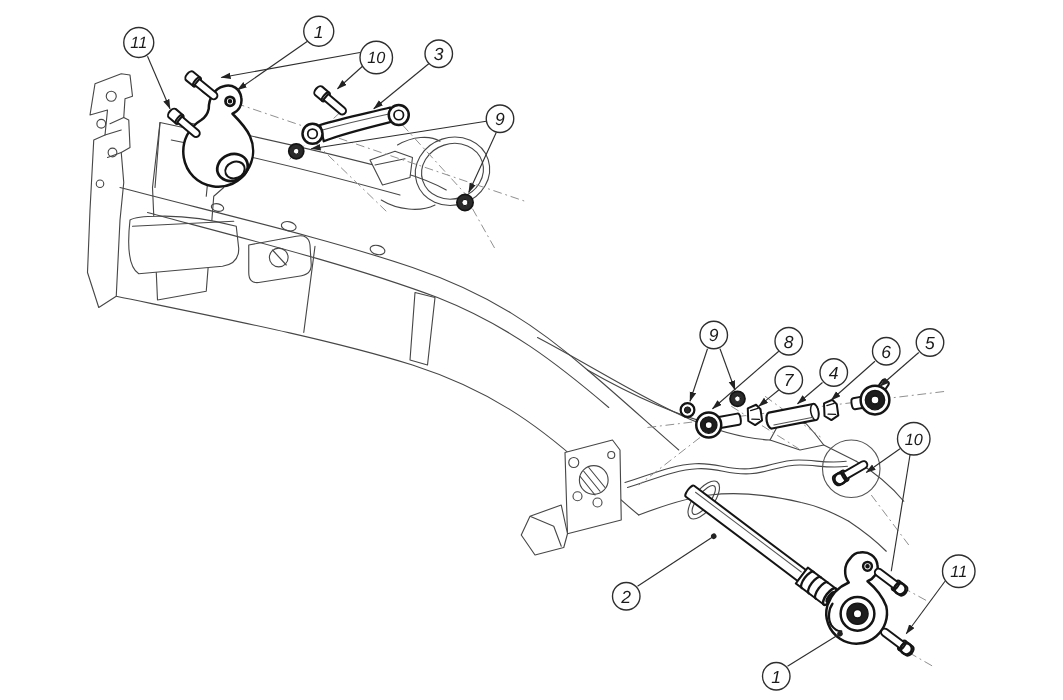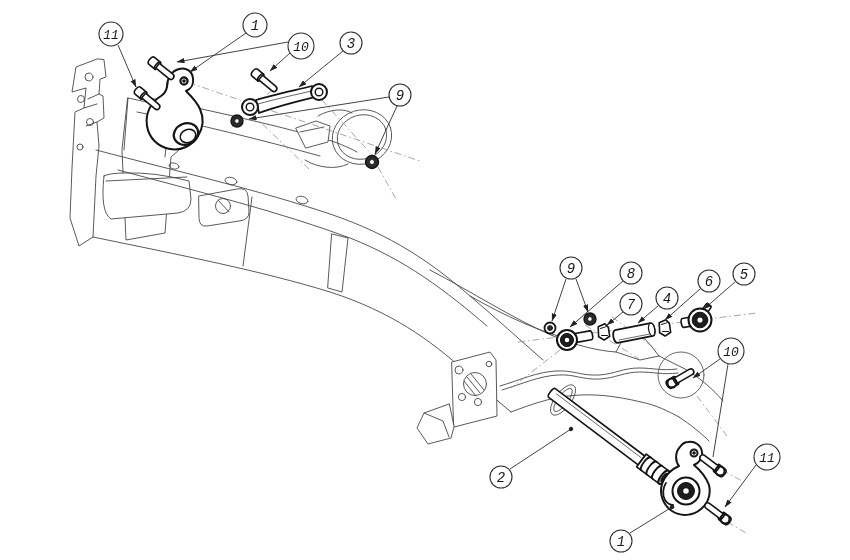--- a/index.html
+++ b/index.html
@@ -1,17 +1,17 @@
 <!DOCTYPE html>
 <html><head>
 <meta charset="utf-8">
 <style>
   html,body{margin:0;padding:0;background:#ffffff;}
   .stage{position:relative;width:850px;height:560px;background:#ffffff;overflow:hidden;
-         font-family:Liberation Mono, monospace;}
+         font-family:Liberation Sans, sans-serif;}
   svg{position:absolute;left:0;top:0;}
   .frame-lines path, .frame-lines circle, .frame-lines ellipse{vector-effect:non-scaling-stroke;}
   .callout-text{font-style:italic;fill:#1a1a1a;}
 </style>
 </head>
 <body>
 
 <div class="stage">
 <svg width="850" height="560" viewBox="0 0 850 560">
   <defs>

